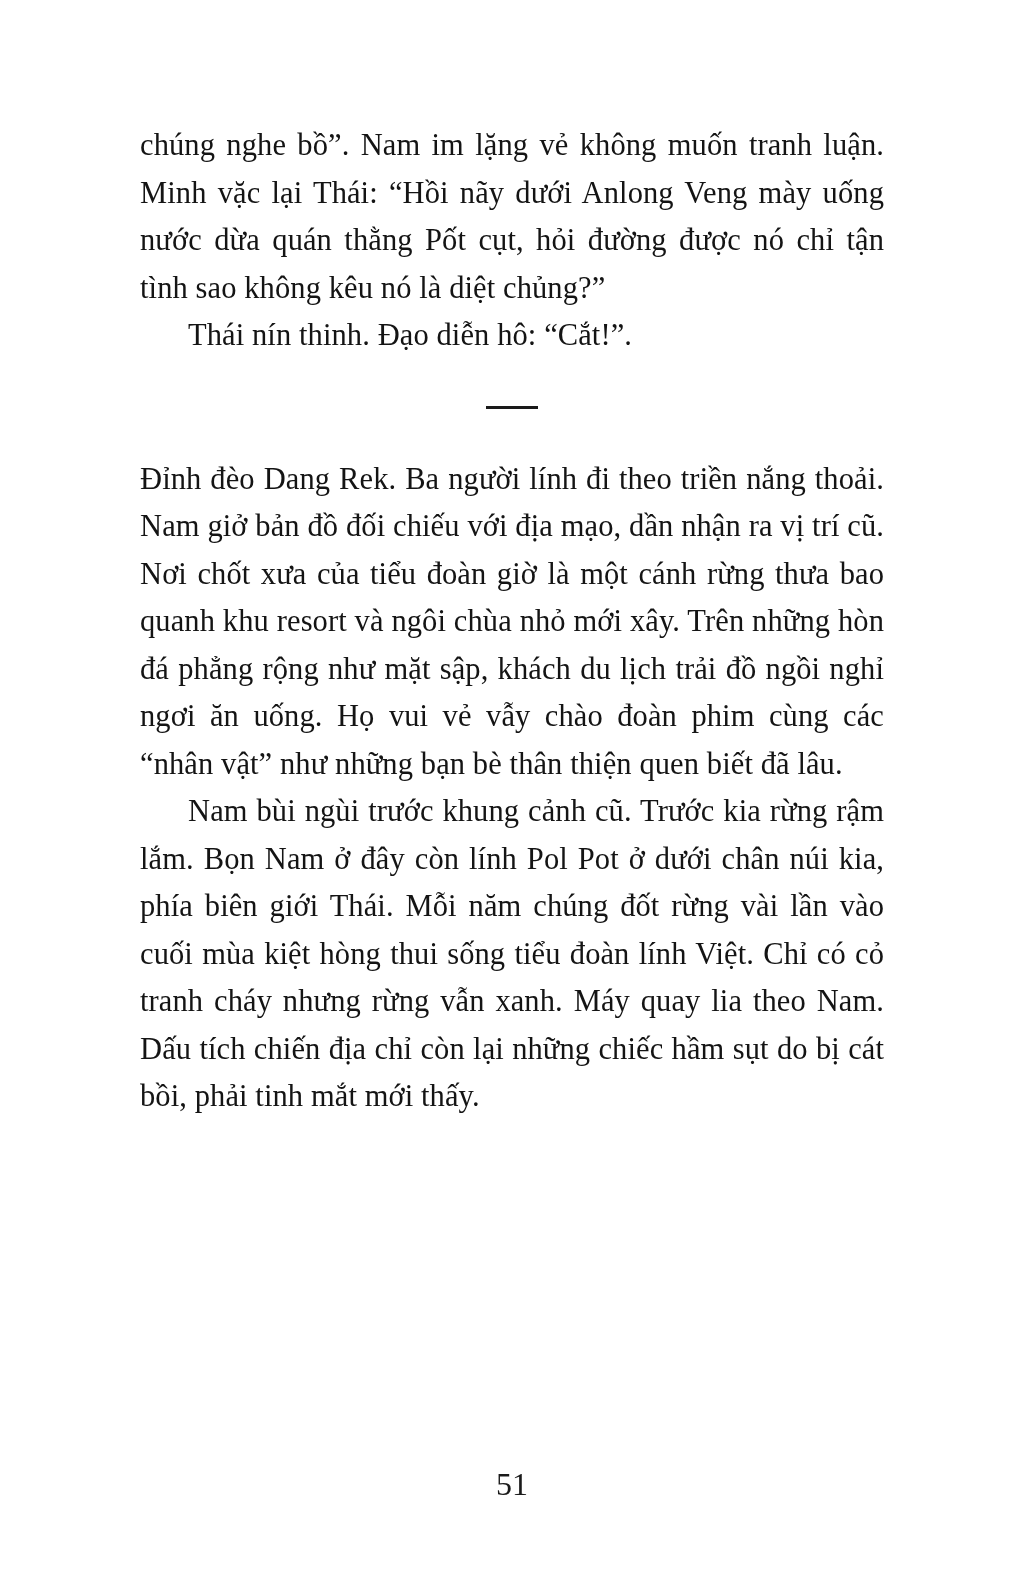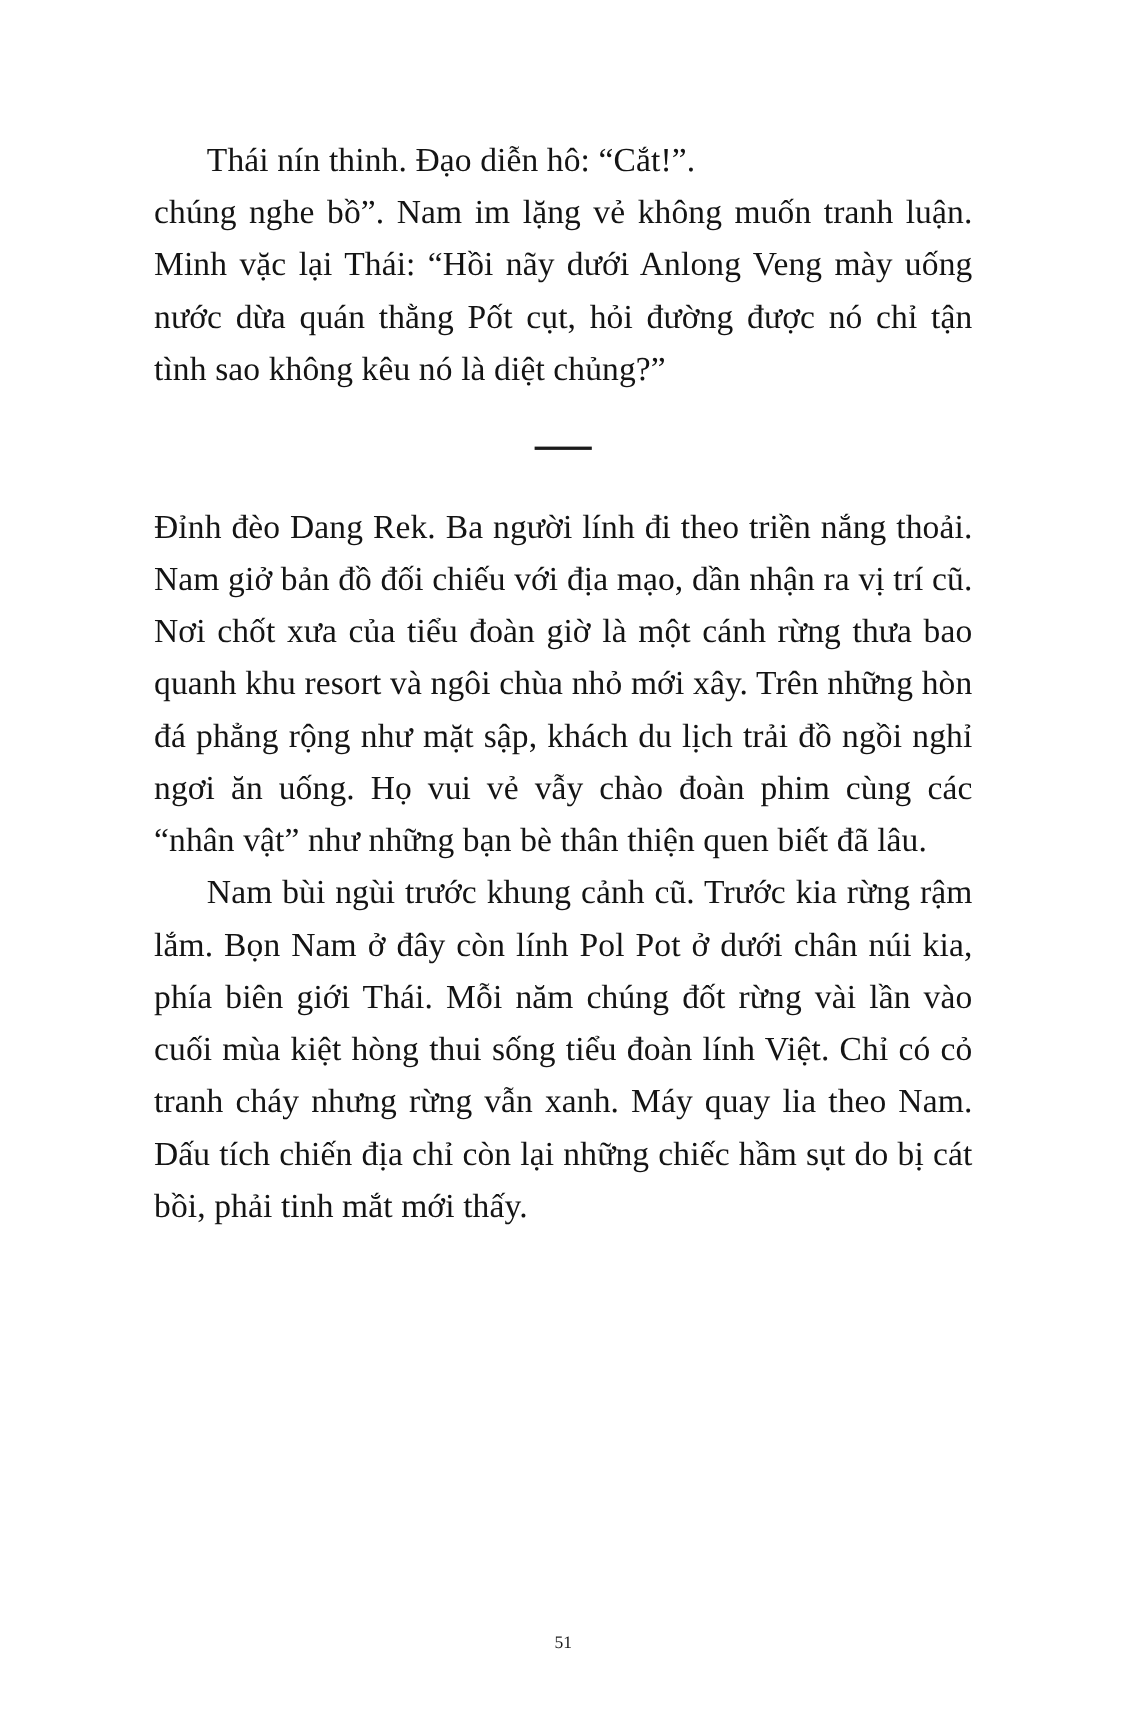--- a/index.html
+++ b/index.html
@@ -49,33 +49,33 @@
     width: 52px;
     height: 3px;
     background: #1a1a1a;
   }
   .folio {
     position: absolute;
     left: 0;
     right: 0;
     bottom: 72px;
     text-align: center;
-    font-size: 16px;
+    font-size: 32px;
     color: #1a1a1a;
     font-family: "Liberation Serif", serif;
   }
 </style>
 </head>
 <body>
 
 <div class="page">
 
   <div class="text-block">
+    <p class="para">chúng nghe bồ”. Nam im lặng vẻ không muốn tranh luận. Minh vặc lại Thái: “Hồi nãy dưới Anlong Veng mày uống nước dừa quán thằng Pốt cụt, hỏi đường được nó chỉ tận tình sao không kêu nó là diệt chủng?”</p>
     <p class="para indented">Thái nín thinh. Đạo diễn hô: “Cắt!”.</p>
-    <p class="para">chúng nghe bồ”. Nam im lặng vẻ không muốn tranh luận. Minh vặc lại Thái: “Hồi nãy dưới Anlong Veng mày uống nước dừa quán thằng Pốt cụt, hỏi đường được nó chỉ tận tình sao không kêu nó là diệt chủng?”</p>
   </div>
 
   <div class="divider">
     <div class="rule"></div>
   </div>
 
   <div class="text-block">
     <p class="para">Đỉnh đèo Dang Rek. Ba người lính đi theo triền nắng thoải. Nam giở bản đồ đối chiếu với địa mạo, dần nhận ra vị trí cũ. Nơi chốt xưa của tiểu đoàn giờ là một cánh rừng thưa bao quanh khu resort và ngôi chùa nhỏ mới xây. Trên những hòn đá phẳng rộng như mặt sập, khách du lịch trải đồ ngồi nghỉ ngơi ăn uống. Họ vui vẻ vẫy chào đoàn phim cùng các “nhân vật” như những bạn bè thân thiện quen biết đã lâu.</p>
     <p class="para indented">Nam bùi ngùi trước khung cảnh cũ. Trước kia rừng rậm lắm. Bọn Nam ở đây còn lính Pol Pot ở dưới chân núi kia, phía biên giới Thái. Mỗi năm chúng đốt rừng vài lần vào cuối mùa kiệt hòng thui sống tiểu đoàn lính Việt. Chỉ có cỏ tranh cháy nhưng rừng vẫn xanh. Máy quay lia theo Nam. Dấu tích chiến địa chỉ còn lại những chiếc hầm sụt do bị cát bồi, phải tinh mắt mới thấy.</p>
   </div>

